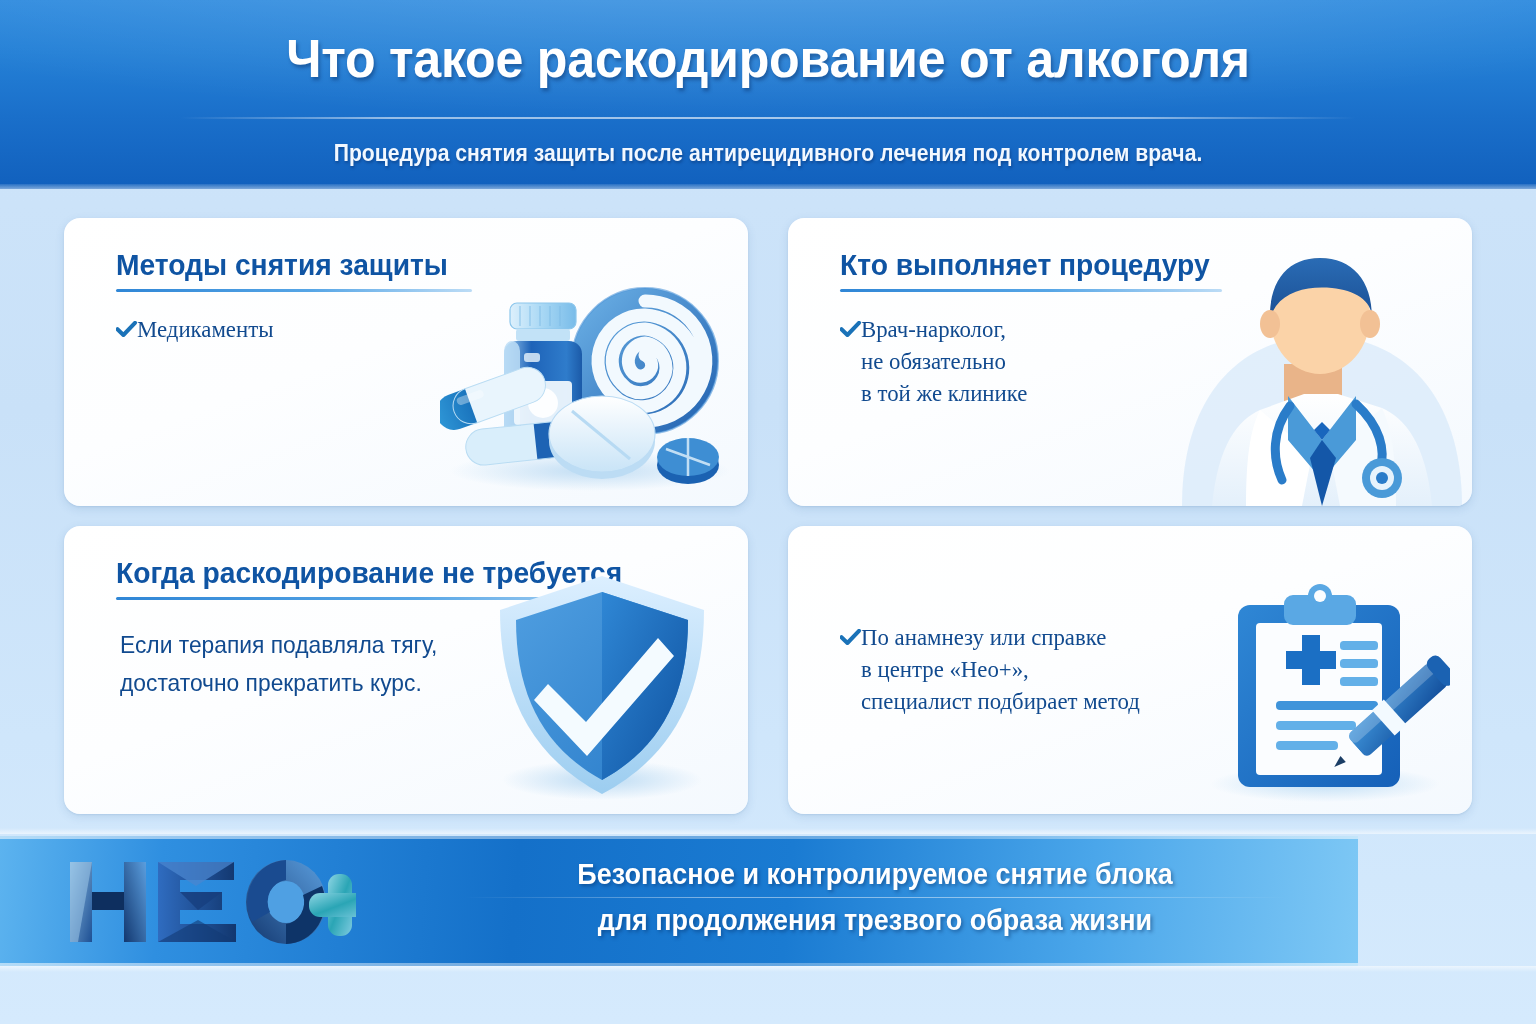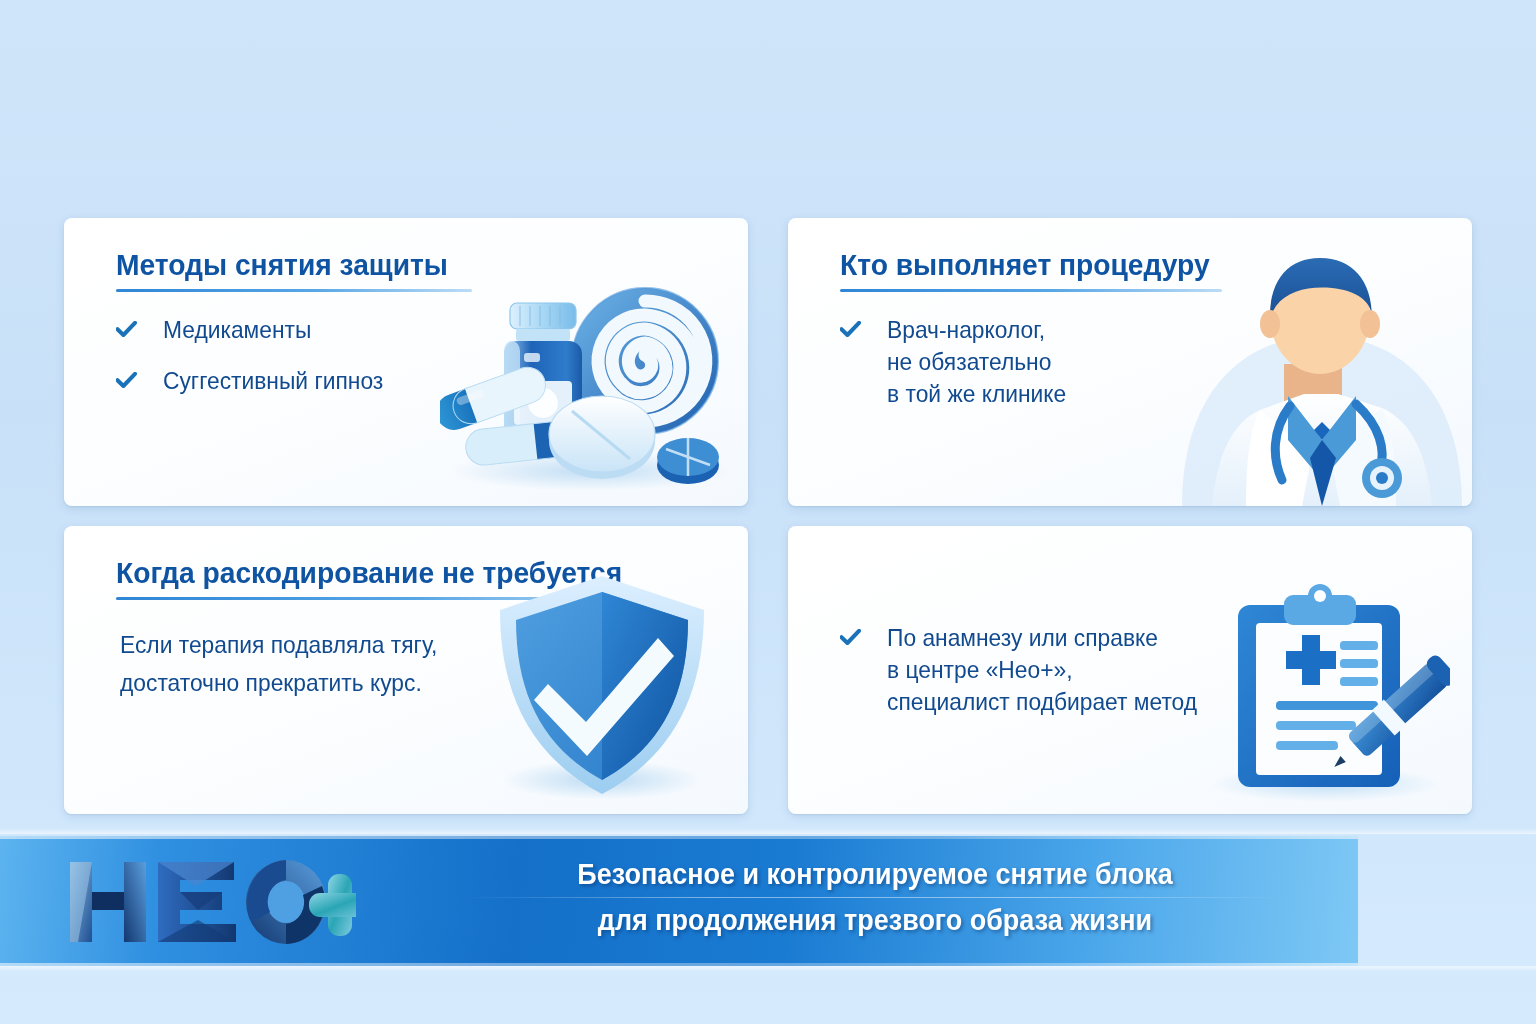--- a/index.html
+++ b/index.html
@@ -57,21 +57,21 @@
     position:absolute; left:64px; top:218px;
     width:1408px; height:596px;
     display:grid;
     grid-template-columns:684px 684px;
     grid-template-rows:288px 288px;
     gap:20px 40px;
   }
   .card {
     position:relative;
     background:linear-gradient(160deg,#ffffff 0%,#fdfeff 45%,#f4f9fe 100%);
-    border-radius:8px;
+    border-radius:16px;
     box-shadow:0 3px 10px rgba(40,90,150,.13), 0 1px 2px rgba(40,90,150,.10);
     overflow:hidden;
   }
 
   .card-head {
     position:absolute; left:52px; top:30px; right:40px;
   }
   .card-title {
     font-size:30px; font-weight:700; color:#0f54a3;
     transform:scaleX(.94); transform-origin:left center;
@@ -80,22 +80,23 @@
   .card-underline {
     margin-top:8px; height:3px; border-radius:2px;
   }
   .ul-1 { width:356px; background:linear-gradient(90deg,#2f86d6 0%,#57a6e6 55%,#bcdcf6 100%); }
   .ul-2 { width:546px; background:linear-gradient(90deg,#2f86d6 0%,#57a6e6 55%,#bcdcf6 100%); }
   .ul-3 { width:382px; background:linear-gradient(90deg,#2f86d6 0%,#57a6e6 55%,#bcdcf6 100%); }
   .ul-4 { width:246px; background:linear-gradient(90deg,#2f86d6 0%,#57a6e6 55%,#bcdcf6 100%); }
 
   .bullets { position:absolute; left:52px; top:96px; }
   .bullet {
-    display:flex; align-items:flex-start; gap:26px;
+    display:flex; align-items:flex-start; gap:0;
     margin-bottom:19px;
+    font-family:Liberation Serif, serif;
   }
   .tick { flex:0 0 auto; margin-top:7px; }
   .btext {
     font-size:24px; color:#114a8f; font-weight:500;
     line-height:1.33; transform:scaleX(.95); transform-origin:left top;
     white-space:pre-line;
   }
   .plain-text {
     position:absolute; left:56px; top:100px;
     font-size:24px; color:#114a8f; font-weight:500;
@@ -146,44 +147,41 @@
     position:absolute; left:0; right:0; pointer-events:none;
   }
   .sheen-top { top:828px; height:6px; background:linear-gradient(180deg,rgba(255,255,255,.0),rgba(255,255,255,.55)); }
   .sheen-bot { top:966px; height:6px; background:linear-gradient(180deg,rgba(255,255,255,.55),rgba(255,255,255,0)); }
 </style>
 </head>
 <body>
 
 <div class="page">
 
+  <div class="header">
+    <div class="hdr-title">Что такое раскодирование от алкоголя</div>
+    <div class="hdr-rule"></div>
+    <div class="hdr-sub">Процедура снятия защиты после антирецидивного лечения под контролем врача.</div>
+  </div>
 
   <div class="grid">
 
     <div class="card">
       <div class="card-head">
         <div class="card-title">Методы снятия защиты</div>
         <div class="card-underline ul-1"></div>
       </div>
       <div class="bullets">
         <div class="bullet">
           <span class="tick">
             <svg width="21" height="17" viewBox="0 0 21 17">
                 <path d="M1.5 8.2 L7.4 14 L19 1.8" fill="none" stroke="#1a72b8" stroke-width="4" stroke-linecap="round" stroke-linejoin="round"></path>
               </svg>
           </span>
           <span class="btext">Медикаменты</span>
-        </div>
-        <div class="bullet">
-          <span class="tick">
-            <svg width="21" height="17" viewBox="0 0 21 17">
-                <path d="M1.5 8.2 L7.4 14 L19 1.8" fill="none" stroke="#1a72b8" stroke-width="4" stroke-linecap="round" stroke-linejoin="round"></path>
-              </svg>
-          </span>
-          <span class="btext">Суггестивный гипноз</span>
         </div>
       </div>
 
       <div class="art art-pills">
         <svg viewBox="0 0 300 215" width="300" height="215">
           <defs>
             <linearGradient id="g_spiralA" x1="0" y1="0" x2="1" y2="1">
               <stop offset="0" stop-color="#6fb4e8"></stop>
                 <stop offset="1" stop-color="#1f5fae"></stop>
             </linearGradient>

